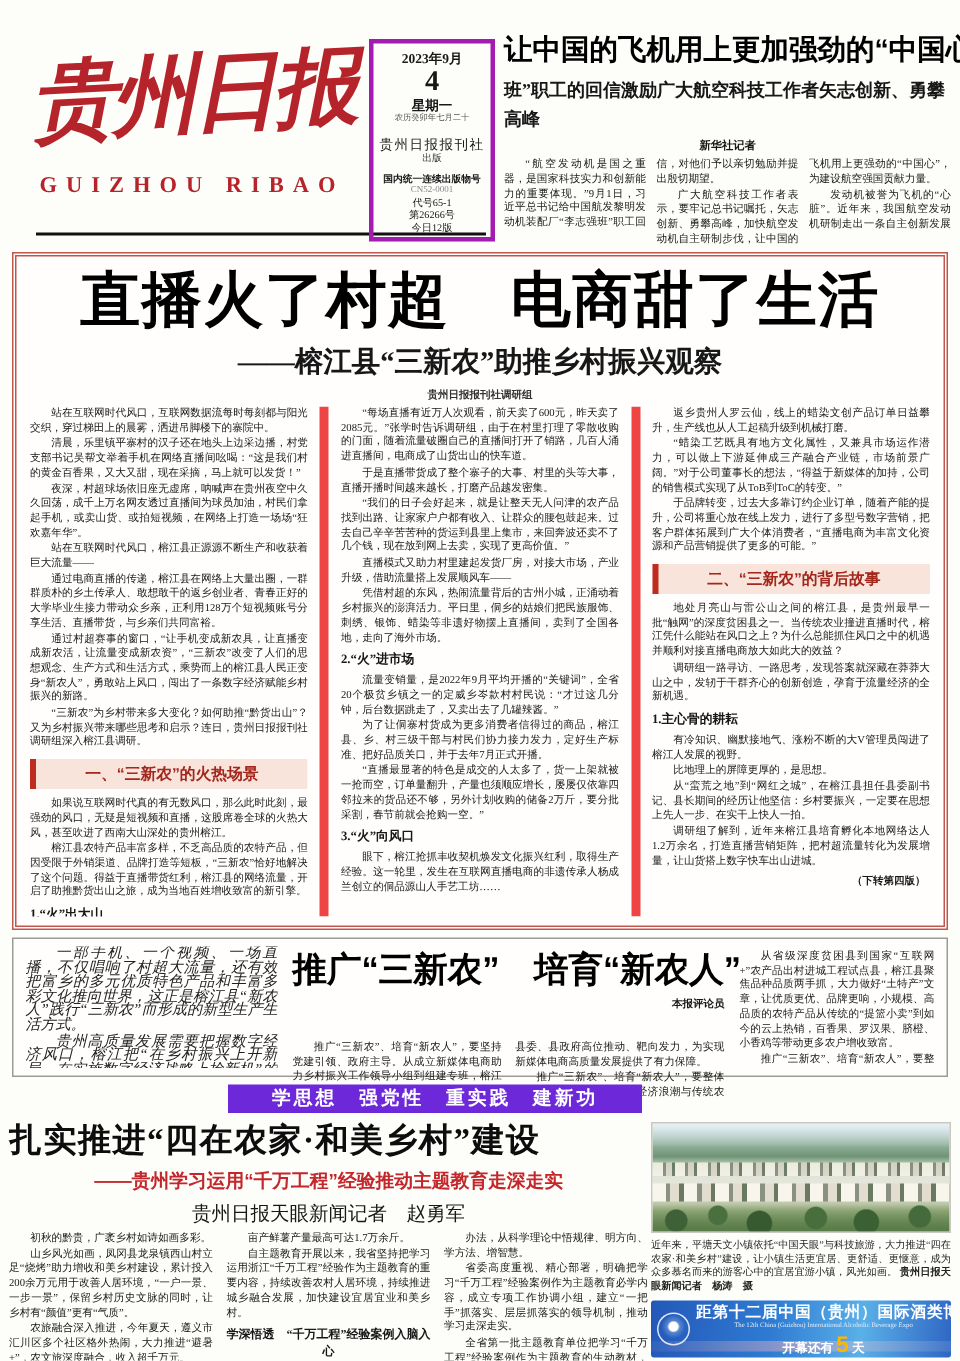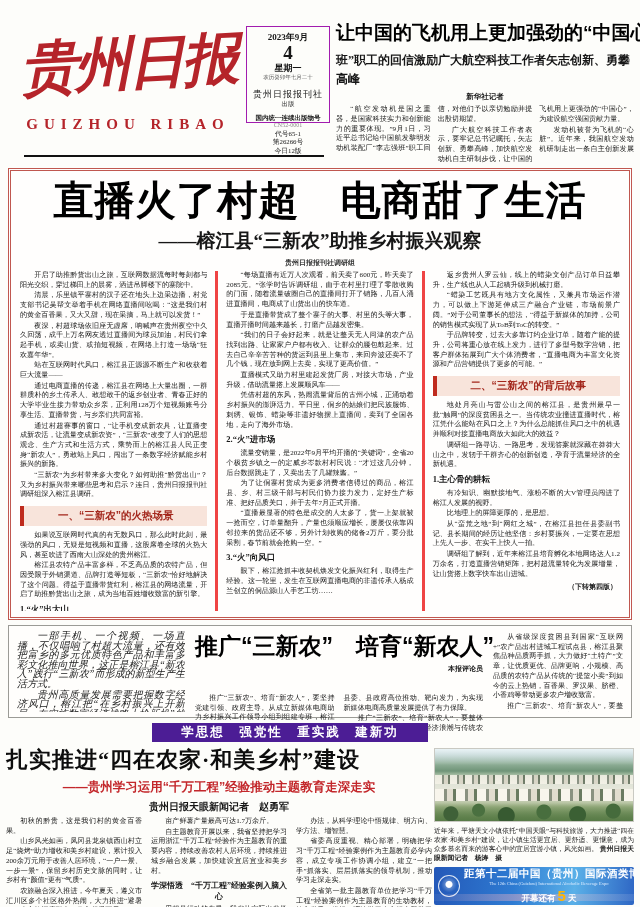--- a/index.html
+++ b/index.html
@@ -9,22 +9,22 @@
 
   .page { position:absolute; inset:0; }
 
   
   .brand { position:absolute; left:12px; top:14px; width:232px; text-align:center; color:#b5242a; }
   .brand-cn { font-size:57px; font-weight:bold; font-style:italic; letter-spacing:-3px;
               transform:rotate(-3deg); line-height:1.75; white-space:nowrap; }
   .brand-en { font-size:15px; font-weight:bold; letter-spacing:6px; margin-top:2px; white-space:nowrap; }
   .mast-rule { position:absolute; left:24px; top:155px; width:300px; height:2px; background:#111; }
 
-  .datebox { position:absolute; left:246px; top:26px; width:84px; height:97px;
-             border:1px solid #a21caf; text-align:center; padding-top:5px; line-height:1.25; }
+  .datebox { position:absolute; left:246px; top:26px; width:84px; height:135px;
+             border:3px solid #a21caf; text-align:center; padding-top:5px; line-height:1.25; }
   .db-month { font-size:9px; font-weight:bold; }
   .db-day { font-size:19px; font-weight:bold; line-height:1.05; }
   .db-week { font-size:9px; font-weight:bold; }
   .db-lunar { font-size:6px; color:#555; transform:scale(.92); }
   .db-pub { font-size:9px; margin-top:7px; letter-spacing:1px; }
   .db-pubword { font-size:6.5px; color:#333; }
   .db-serial-label { font-size:6.5px; font-weight:bold; margin-top:6px; }
   .db-serial { font-size:6px; color:#888; }
   .db-small { font-size:6.8px; }
 
@@ -40,21 +40,21 @@
 
   
   .mainbox { position:absolute; left:8px; top:168px; width:624px; height:452px;
              border:3px double #c0574f; background:#fffefd; padding:6px 9px 4px; }
   .main-hl { text-align:center; font-family:"Liberation Sans","DejaVu Sans",sans-serif;
              font-weight:bold; font-size:40px; letter-spacing:1px; color:#000; line-height:1.15; }
   .main-sub { text-align:center; font-weight:bold; font-size:19px; margin-top:5px; }
   .main-byline { text-align:center; font-size:7px; font-weight:bold; margin:4px 0 3px; color:#333; }
   .mcols { display:flex; margin-top:3px; height:340px; overflow:hidden; }
   .mcol { flex:1; overflow:hidden; }
-  .mcol + .mcol { border-left:3px solid #ef4444; margin-left:8px; padding-left:8px; }
+  .mcol + .mcol { border-left:6px solid #ef4444; margin-left:8px; padding-left:8px; }
 
   .para { font-size:7.1px; line-height:9.7px; text-indent:2em; text-align:justify; margin:0 0 1px; }
   .bandhead { margin:6px 0 5px; background:#f8e4db; color:#a3271c; font-weight:bold;
               font-family:"Liberation Sans","DejaVu Sans",sans-serif; font-size:10.5px;
               text-align:center; padding:3px 0; border-left:4px solid #bf2b1e; }
   .subhead { text-align:left; font-weight:bold; font-size:8.5px; margin:4px 0 3px; }
   .continued { text-align:right; font-weight:bold; font-size:7px; margin-top:3px; padding-right:3px; }
 
   
   .edbox { position:absolute; left:8px; top:625px; width:624px; height:93px;
@@ -63,28 +63,28 @@
   .ed-intro .para { font-style:italic; font-size:10px; line-height:9.6px; color:#222; }
   .ed-main { width:288px; }
   .ed-hl { text-align:center; font-family:"Liberation Sans","DejaVu Sans",sans-serif;
            font-weight:bold; font-size:23px; letter-spacing:0; color:#000; white-space:nowrap; }
   .ed-byline { text-align:right; font-size:7px; font-weight:bold; margin:2px 0 20px; }
   .ed-cols { column-count:2; column-gap:9px; height:44px; overflow:hidden; }
   .ed-right { flex:1; overflow:hidden; padding-top:2px; }
 
   
   .slogan { position:absolute; left:152px; top:723px; width:276px; height:19px;
-            background:#4c1d95; color:#fff; font-family:"Liberation Sans","DejaVu Sans",sans-serif;
+            background:#6d28d9; color:#fff; font-family:"Liberation Sans","DejaVu Sans",sans-serif;
             font-weight:bold; font-size:12.5px; letter-spacing:2px; text-align:center; line-height:19px; }
 
   .bottomarticle { position:absolute; left:6px; top:745px; width:426px; }
   .bot-hl { text-align:left; font-weight:bold; font-size:22px; letter-spacing:1px; color:#0d0d0d; }
   .bot-sub { text-align:center; font-family:"Liberation Sans","DejaVu Sans",sans-serif;
              font-weight:bold; font-size:12.5px; color:#c3272b; margin-top:4px; }
-  .bot-byline { text-align:center; font-size:10px; font-weight:bold; margin:4px 0 3px; }
+  .bot-byline { text-align:center; font-size:13px; font-weight:normal; margin:4px 0 3px; }
   .bcols { display:flex; gap:9px; height:104px; overflow:hidden; }
   .bcol { flex:1; overflow:hidden; }
   .subhead2 { text-align:center; font-weight:bold; font-size:8px; margin:4px 0 3px; }
 
   
   .photoblock { position:absolute; left:434px; top:748px; width:200px; }
   .photo { position:relative; height:74px; overflow:hidden; border:1px solid #c9c9c2;
     background:linear-gradient(180deg,#aec6cf 0,#93b29b 14px,#6f9478 22px,#a8bfa5 26px,
                #dfe3d6 34px,#eceadf 46px,#9db184 58px,#66884f 74px); }
   .photo .mist { position:absolute; left:0; top:0; right:0; height:16px;
@@ -157,21 +157,21 @@
         <p class="para">发动机被誉为飞机的“心脏”。近年来，我国航空发动机研制走出一条自主创新发展的新路子，“李志强班”就是其中的代表之一。</p>
       </div>
   </div>
 
   <div class="mainbox">
     <div class="main-hl">直播火了村超　电商甜了生活</div>
     <div class="main-sub">——榕江县“三新农”助推乡村振兴观察</div>
     <div class="main-byline">贵州日报报刊社调研组</div>
     <div class="mcols">
       <div class="mcol">
-          <p class="para">开启了助推黔货出山之旅，互联网数据流每时每刻都与阳光交织，穿过梯田上的晨雾，洒进吊脚楼下的寨院中。</p>
+          <p class="para">站在互联网时代风口，互联网数据流每时每刻都与阳光交织，穿过梯田上的晨雾，洒进吊脚楼下的寨院中。</p>
           <p class="para">清晨，乐里镇平寨村的汉子还在地头上边采边播，村党支部书记吴帮文举着手机在网络直播间吆喝：“这是我们村的黄金百香果，又大又甜，现在采摘，马上就可以发货！”</p>
           <p class="para">夜深，村超球场依旧座无虚席，呐喊声在贵州夜空中久久回荡，成千上万名网友透过直播间为球员加油，村民们拿起手机，或卖山货、或拍短视频，在网络上打造一场场“狂欢嘉年华”。</p>
           <p class="para">站在互联网时代风口，榕江县正源源不断生产和收获着巨大流量——</p>
           <p class="para">通过电商直播的传递，榕江县在网络上大量出圈，一群群质朴的乡土传承人、敢想敢干的返乡创业者、青春正好的大学毕业生接力带动众乡亲，正利用128万个短视频账号分享生活、直播带货，与乡亲们共同富裕。</p>
           <p class="para">通过村超赛事的窗口，“让手机变成新农具，让直播变成新农活，让流量变成新农资”，“三新农”改变了人们的思想观念、生产方式和生活方式，乘势而上的榕江县人民正变身“新农人”，勇敢站上风口，闯出了一条数字经济赋能乡村振兴的新路。</p>
           <p class="para">“三新农”为乡村带来多大变化？如何助推“黔货出山”？又为乡村振兴带来哪些思考和启示？连日，贵州日报报刊社调研组深入榕江县调研。</p>
           <div class="bandhead">一、“三新农”的火热场景</div>
           <p class="para">如果说互联网时代真的有无数风口，那么此时此刻，最强劲的风口，无疑是短视频和直播，这股席卷全球的火热大风，甚至吹进了西南大山深处的贵州榕江。</p>
           <p class="para">榕江县农特产品丰富多样，不乏高品质的农特产品，但因受限于外销渠道、品牌打造等短板，“三新农”恰好地解决了这个问题。得益于直播带货红利，榕江县的网络流量，开启了助推黔货出山之旅，成为当地百姓增收致富的新引擎。</p>
           <div class="subhead">1.“火”出大山</div>
@@ -226,21 +226,21 @@
   </div>
 
   <div class="slogan">学思想　强党性　重实践　建新功</div>
 
   <div class="bottomarticle">
     <div class="bot-hl">扎实推进“四在农家·和美乡村”建设</div>
     <div class="bot-sub">——贵州学习运用“千万工程”经验推动主题教育走深走实</div>
     <div class="bot-byline">贵州日报天眼新闻记者　赵勇军</div>
     <div class="bcols">
       <div class="bcol">
-          <p class="para">初秋的黔贵，这是我们村的黄金百香果。</p>
+          <p class="para">初秋的黔贵，广袤乡村如诗如画多彩。</p>
           <p class="para">山乡风光如画，凤冈县龙泉镇西山村立足“烧烤”助力增收和美乡村建设，累计投入200余万元用于改善人居环境，“一户一景、一步一景”，保留乡村历史文脉的同时，让乡村有“颜值”更有“气质”。</p>
           <p class="para">农旅融合深入推进，今年夏天，遵义市汇川区多个社区格外热闹，大力推进“避暑+”，农文旅深度融合，收入超千万元。</p>
           <p class="para">乡村产业蓬勃发展，威宁自治县双龙镇坡山社区今年种植1万亩马铃薯，从种到收全程机械化，预计</p>
         </div>
       <div class="bcol">
           <p class="para">亩产鲜薯产量最高可达1.7万余斤。</p>
           <p class="para">自主题教育开展以来，我省坚持把学习运用浙江“千万工程”经验作为主题教育的重要内容，持续改善农村人居环境，持续推进城乡融合发展，加快建设宜居宜业和美乡村。</p>
           <div class="subhead2">学深悟透　“千万工程”经验案例入脑入心</div>
           <p class="para">思想是行动的先导。我省从实际出发学习运用“千万工程”经验案例，自觉把案例所蕴含的立场、观点、方法转化为推动中国式现代化贵州实践的思路</p>
         </div>

